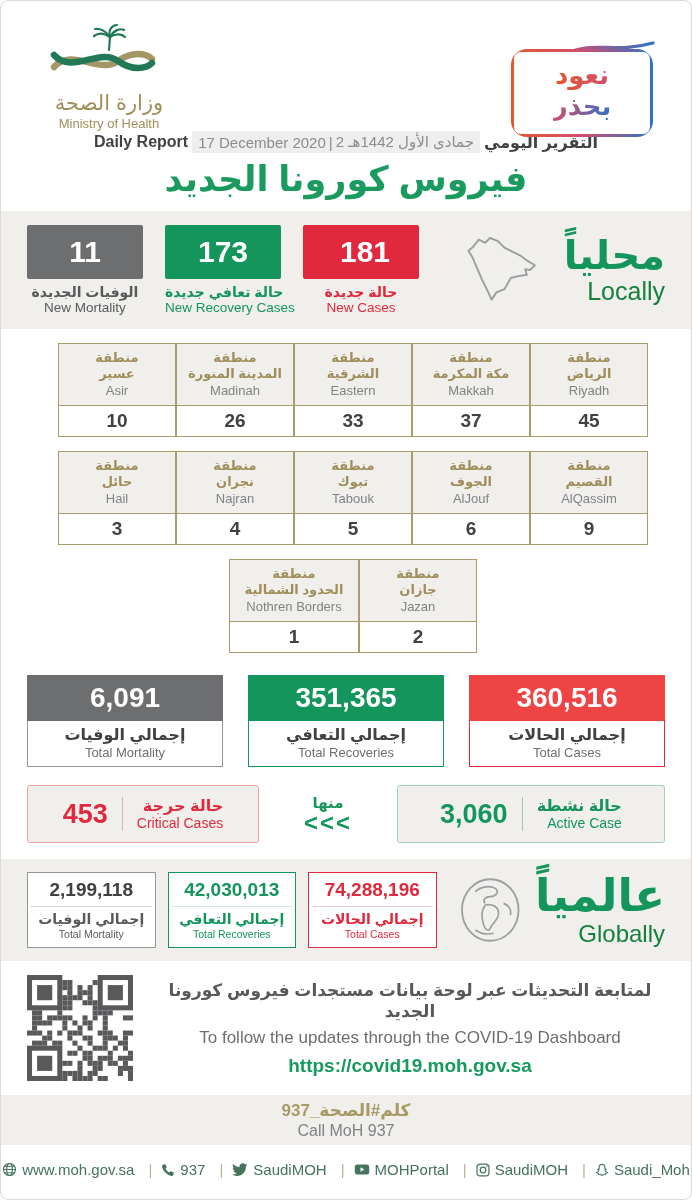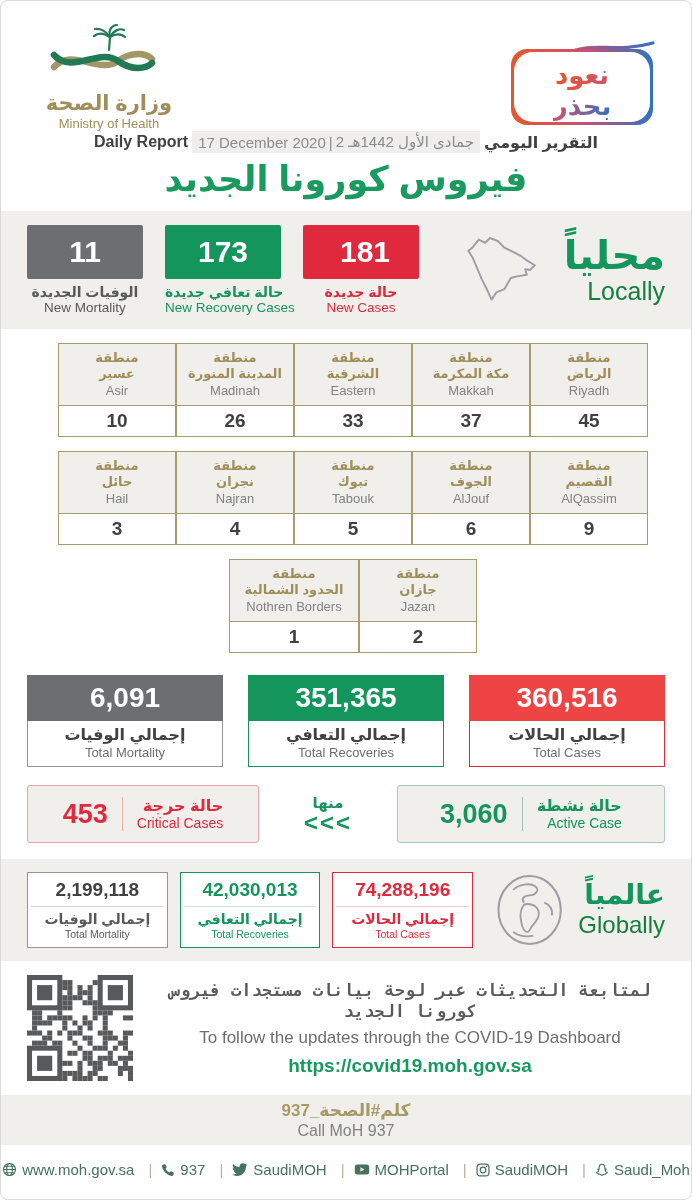--- a/index.html
+++ b/index.html
@@ -4,26 +4,26 @@
 <style>
   * { margin:0; padding:0; box-sizing:border-box; }
   html,body { background:#fff; }
   body { font-family:"Liberation Sans","DejaVu Sans",sans-serif; color:#414042; }
   .page { position:relative; width:692px; height:1200px; margin:0 auto; background:#fff;
           border:1px solid #dcdad7; border-radius:8px; overflow:hidden; }
 
   
   .header { position:relative; height:128px; padding:22px 28px 0 28px; }
   .logo { width:160px; text-align:center; }
-  .logo-ar { color:#a08e5a; font-size:21px; font-weight:bold; margin-top:2px; }
+  .logo-ar { color:#a08e5a; font-size:21px; font-weight:normal; margin-top:2px; }
   .logo-en { color:#a08e5a; font-size:13px; margin-top:1px; }
   .badge-wrap { position:absolute; right:38px; top:48px; width:142px; }
   .badge { position:relative; padding:3px; border-radius:16px;
            background:linear-gradient(90deg,#e8562b,#cf4f6e,#2f72c4); }
-  .badge-inner { background:#fff; border-radius:19px; padding:8px 10px 0; text-align:center; }
+  .badge-inner { background:#fff; border-radius:7px; padding:8px 10px 12px; text-align:center; }
   .badge-text { font-size:26px; font-weight:bold;
                 background:linear-gradient(90deg,#e8562b,#cf4f6e,#2f72c4);
                 -webkit-background-clip:text; background-clip:text; color:transparent; }
   .badge-swoosh { position:absolute; top:-11px; right:-4px; }
 
   
   .report-line { display:flex; justify-content:center; align-items:center; gap:4px;
                  font-size:16px; margin-top:2px; }
   .report-en { font-weight:bold; color:#414042; }
   .report-dates { background:#efeeec; padding:2px 6px; color:#8a8c8e; font-size:15px;
@@ -101,28 +101,28 @@
   .gbox-ar { font-size:14px; font-weight:bold; margin-top:4px; }
   .gbox-en { font-size:10.5px; margin-top:1px; }
   .g-gray  { border-color:#939598; } .g-gray .gbox-num{ color:#414042; border-color:#d6d5d3;}
   .g-gray .gbox-ar,.g-gray .gbox-en { color:#58595b; }
   .g-green { border-color:#13955b; } .g-green .gbox-num{ color:#13955b; border-color:#cfe5da;}
   .g-green .gbox-ar,.g-green .gbox-en { color:#13955b; }
   .g-red   { border-color:#e1293d; } .g-red .gbox-num{ color:#e1293d; border-color:#f0cdd0;}
   .g-red .gbox-ar,.g-red .gbox-en { color:#e1293d; }
   .globe { margin-left:8px; }
   .globally-head { margin-left:auto; text-align:right; }
-  .globally-head .head-ar { font-size:28px; }
+  .globally-head .head-ar { font-size:45px; }
   .globally-head .head-en { font-size:24px; }
 
   
   .dash { display:flex; align-items:center; padding:14px 26px 0; gap:22px; }
   .qr { width:106px; height:106px; flex:0 0 auto; }
   .dash-text { flex:1; text-align:center; }
-  .dash-ar { color:#58595b; font-size:17px; font-weight:bold;font-family:Liberation Mono, monospace; }
+  .dash-ar { color:#58595b; font-size:17px; font-weight:bold; }
   .dash-en { color:#6d6e70; font-size:17px; margin-top:6px; }
   .dash-url { color:#169a5e; font-size:19px; font-weight:bold; margin-top:7px; display:inline-block;
               text-decoration:none; }
 
   
   .call-band { margin-top:14px; height:50px; display:flex; flex-direction:column;
                align-items:center; justify-content:center; }
   .call-ar { color:#a89a66; font-size:17px; font-weight:bold; }
   .call-en { color:#808285; font-size:16px; margin-top:1px; }
   .footer { display:flex; justify-content:center; align-items:center; gap:9px;

